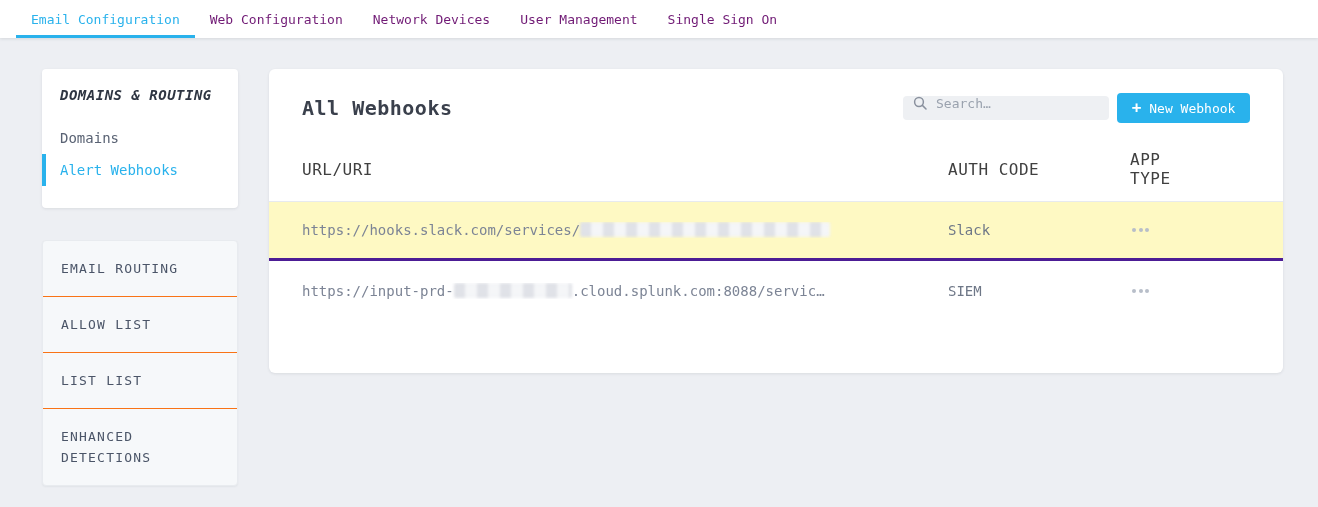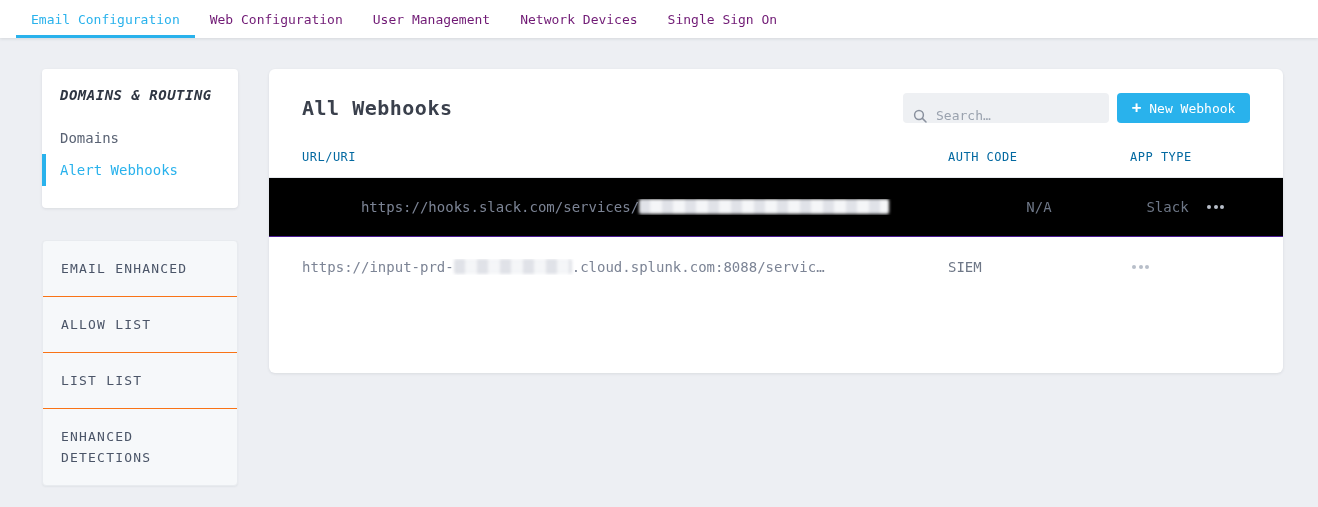--- a/index.html
+++ b/index.html
@@ -115,22 +115,22 @@
   }
   .panel-title {
     font-size: 20px;
     font-weight: bold;
     letter-spacing: .5px;
     color: #3a404c;
     flex: 1;
   }
   .search-box {
     display: flex;
-    align-items: flex-end;
-    width: 206px; height: 30px;
+    align-items: flex-start;
+    width: 206px; height: 24px;
     background: #eef0f3;
     border-radius: 4px;
     padding: 0 10px;
   }
   .search-box svg { flex: none; }
   .search-box input {
     border: none; outline: none; background: transparent;
     font-family: inherit;
     font-size: 13px;
     color: #5a6272;
@@ -160,35 +160,34 @@
     display: grid;
     grid-template-columns: 646px 182px 75px 1fr;
     align-items: center;
   }
   .tbl-head {
     margin: 27px -33px 0 -33px;
     padding: 0 33px 13px 33px;
     border-bottom: 1px solid #e7eaee;
   }
   .tbl-head .th {
-    font-size: 12px;
+    font-size: 16px;
     letter-spacing: .5px;
-    color: #0369a1;
+    color: #404040;
   }
   .tbl-rows { margin: 0 -33px; }
   .tbl-row {
     height: 59px;
     padding: 0 33px;
     font-size: 14px;
     color: #6e7787;
   }
   .tbl-row.highlight {
-    background: #000000;
-    border-bottom: 1px solid #4c1d95;
-    text-align: center;
+    background: #fef9c3;
+    border-bottom: 3px solid #4c1d95;
   }
   .cell-url {
     color: #7c8495;
     white-space: nowrap;
     overflow: hidden;
   }
   .redact {
     display: inline-block;
     height: 15px;
     vertical-align: -2px;
@@ -213,39 +212,39 @@
     border-radius: 50%;
     background: #b8bec9;
   }
 </style>
 </head>
 <body>
 
 <nav class="topbar">
   <div class="tab active">Email Configuration</div>
   <div class="tab">Web Configuration</div>
+  <div class="tab">Network Devices</div>
   <div class="tab">User Management</div>
-  <div class="tab">Network Devices</div>
   <div class="tab">Single Sign On</div>
 </nav>
 
 <div class="content">
 
   <aside class="sidebar">
     <div class="card1">
       <div class="side-heading">DOMAINS &amp; ROUTING</div>
       <div class="side-item">Domains</div>
       <div class="side-item active">
         <span class="active-bar"></span>
         <span>Alert Webhooks</span>
       </div>
     </div>
 
     <div class="card2">
-      <div class="section-item">EMAIL ENHANCED</div>
+      <div class="section-item">EMAIL ROUTING</div>
       <div class="section-item">ALLOW LIST</div>
       <div class="section-item">LIST LIST</div>
       <div class="section-item">ENHANCED DETECTIONS</div>
     </div>
   </aside>
 
   <main class="panel">
     <div class="panel-header">
       <h1 class="panel-title">All Webhooks</h1>
 
@@ -267,21 +266,20 @@
       <div class="th">URL/URI</div>
       <div class="th">AUTH CODE</div>
       <div class="th">APP TYPE</div>
       <div></div>
     </div>
 
     <div class="tbl-rows">
 
       <div class="tbl-row highlight">
         <div class="cell-url"><span>https://hooks.slack.com/services/</span><span class="redact redact-w1"></span></div>
-        <div>N/A</div>
         <div>Slack</div>
         <div class="ellipsis-btn">
           <i></i>
             <i></i>
             <i></i>
         </div>
       </div>
 
       <div class="tbl-row">
         <div class="cell-url"><span>https://input-prd-</span><span class="redact redact-w2"></span><span>.cloud.splunk.com:8088/servic…</span></div>

